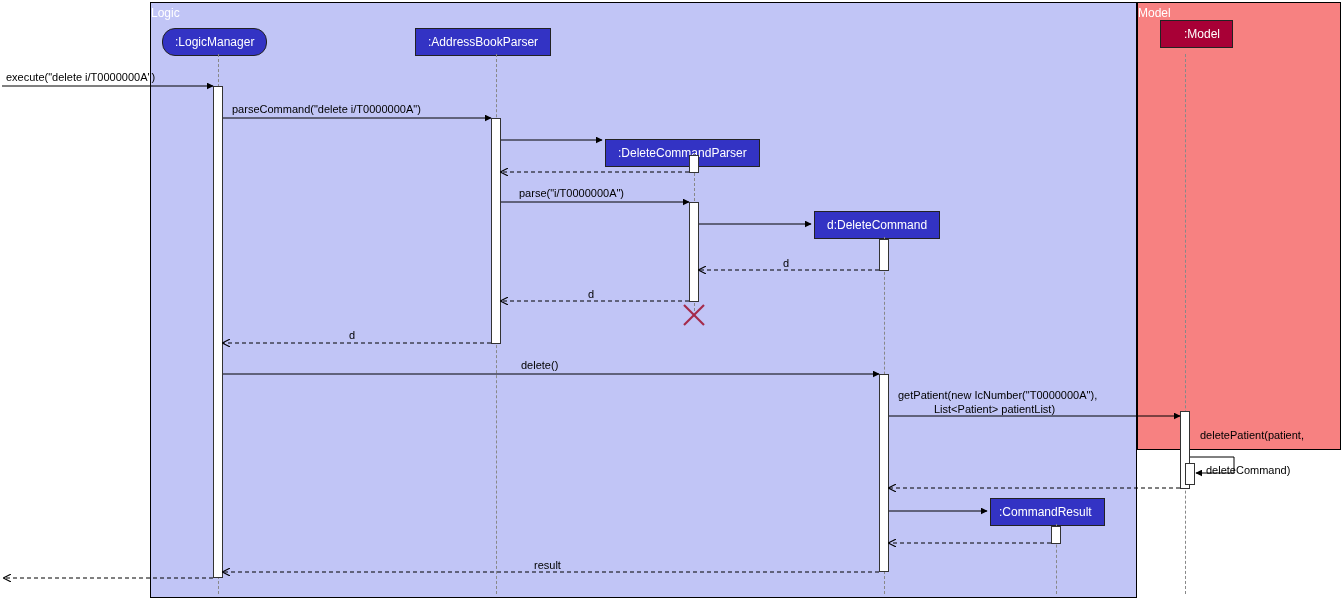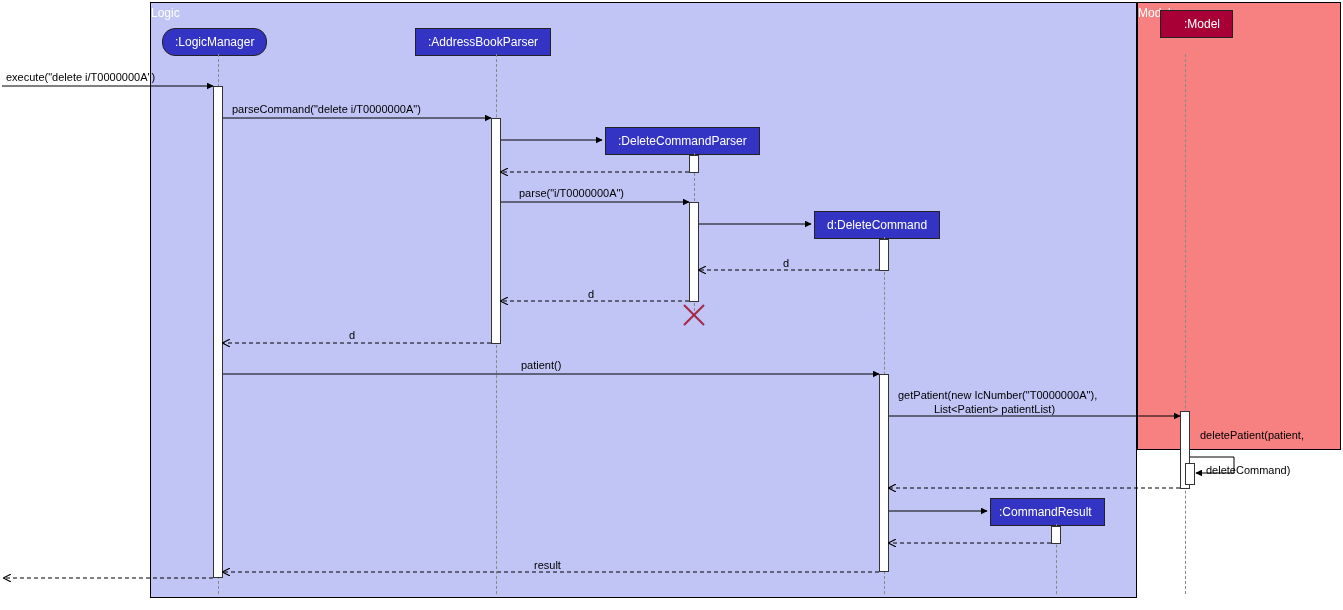--- a/index.html
+++ b/index.html
@@ -84,24 +84,24 @@
 
 <div class="frame frame-logic">
   <div class="frame-label">Logic</div>
 </div>
 <div class="frame frame-model">
   <div class="frame-label">Model</div>
 </div>
 
 <div class="participant" style="left:162px;top:28px;border-radius:13px;">:LogicManager</div>
 <div class="participant" style="left:415px;top:28px;">:AddressBookParser</div>
-<div class="participant" style="left:605px;top:127px;text-align:right;">:DeleteCommandParser</div>
+<div class="participant" style="left:605px;top:139px;text-align:right;">:DeleteCommandParser</div>
 <div class="participant" style="left:814px;top:211px;">d:DeleteCommand</div>
 <div class="participant" style="left:990px;top:498px;padding-left:8px;">:CommandResult</div>
-<div class="participant model" style="left:1160px;top:10px;padding-left:23px;">:Model</div>
+<div class="participant model" style="left:1160px;top:20px;padding-left:23px;">:Model</div>
 
 <div class="lifeline" style="left:218px;top:54px;height:540px;"></div>
 <div class="lifeline" style="left:496px;top:54px;height:540px;"></div>
 <div class="lifeline" style="left:694px;top:153px;height:158px;"></div>
 <div class="lifeline" style="left:884px;top:237px;height:357px;"></div>
 <div class="lifeline" style="left:1056px;top:524px;height:70px;"></div>
 <div class="lifeline" style="left:1185px;top:54px;height:540px;"></div>
 
 <div class="activation" style="left:213px;top:86px;height:492px;"></div>
 <div class="activation" style="left:491px;top:118px;height:226px;"></div>
@@ -112,21 +112,21 @@
 <div class="activation" style="left:1180px;top:411px;height:78px;"></div>
 <div class="activation" style="left:1185px;top:463px;height:22px;"></div>
 <div class="activation" style="left:1051px;top:526px;height:18px;"></div>
 
 <div class="msg-label" style="left:6px;top:71px;">execute("delete i/T0000000A")</div>
 <div class="msg-label" style="left:232px;top:103px;">parseCommand("delete i/T0000000A")</div>
 <div class="msg-label" style="left:519px;top:187px;">parse("i/T0000000A")</div>
 <div class="msg-label" style="left:783px;top:257px;">d</div>
 <div class="msg-label" style="left:588px;top:288px;">d</div>
 <div class="msg-label" style="left:349px;top:329px;">d</div>
-<div class="msg-label" style="left:521px;top:359px;">patient()</div>
+<div class="msg-label" style="left:521px;top:359px;">delete()</div>
 <div class="msg-label" style="left:898px;top:389px;">getPatient(new IcNumber("T0000000A"),</div>
 <div class="msg-label" style="left:934px;top:403px;">List&lt;Patient&gt; patientList)</div>
 <div class="msg-label" style="left:1200px;top:429px;">deletePatient(patient,</div>
 <div class="msg-label" style="left:1206px;top:443px;margin-top:21px;">deleteCommand)</div>
 <div class="msg-label" style="left:534px;top:559px;">result</div>
 
 <svg class="overlay" width="1343" height="610">
   <defs>
     <marker id="arrow-solid" viewBox="0 0 10 10" refX="9" refY="5" markerWidth="7" markerHeight="7" orient="auto-start-reverse">
       <path d="M 0 0 L 10 5 L 0 10 z" fill="#000"></path>

